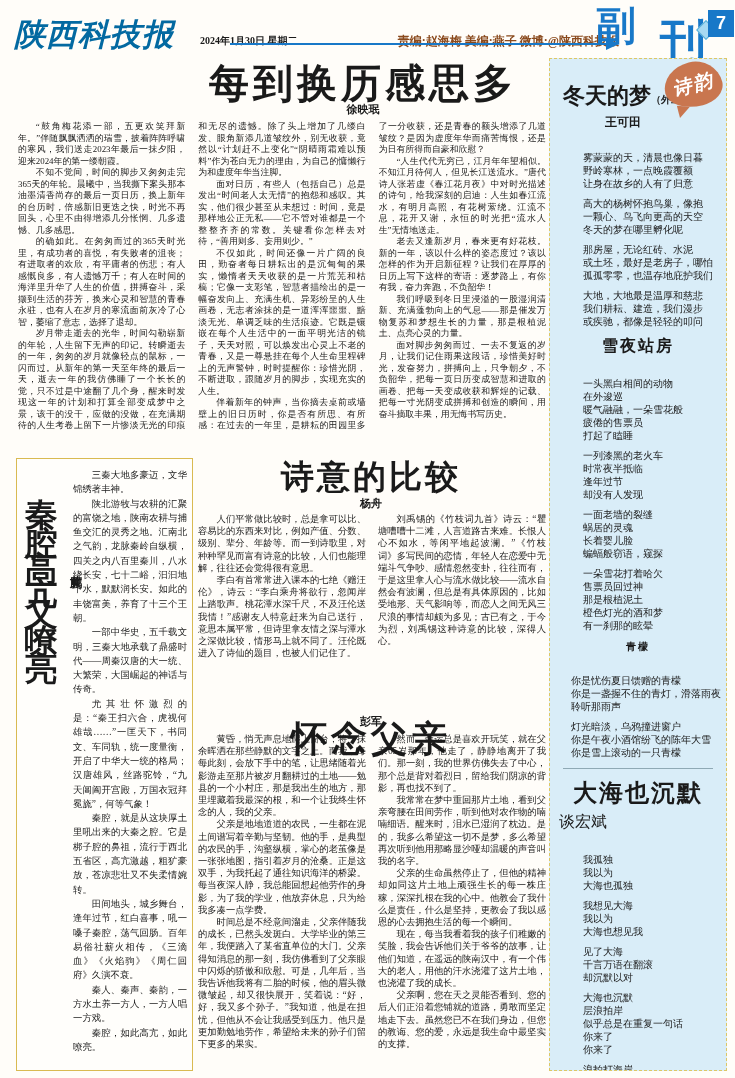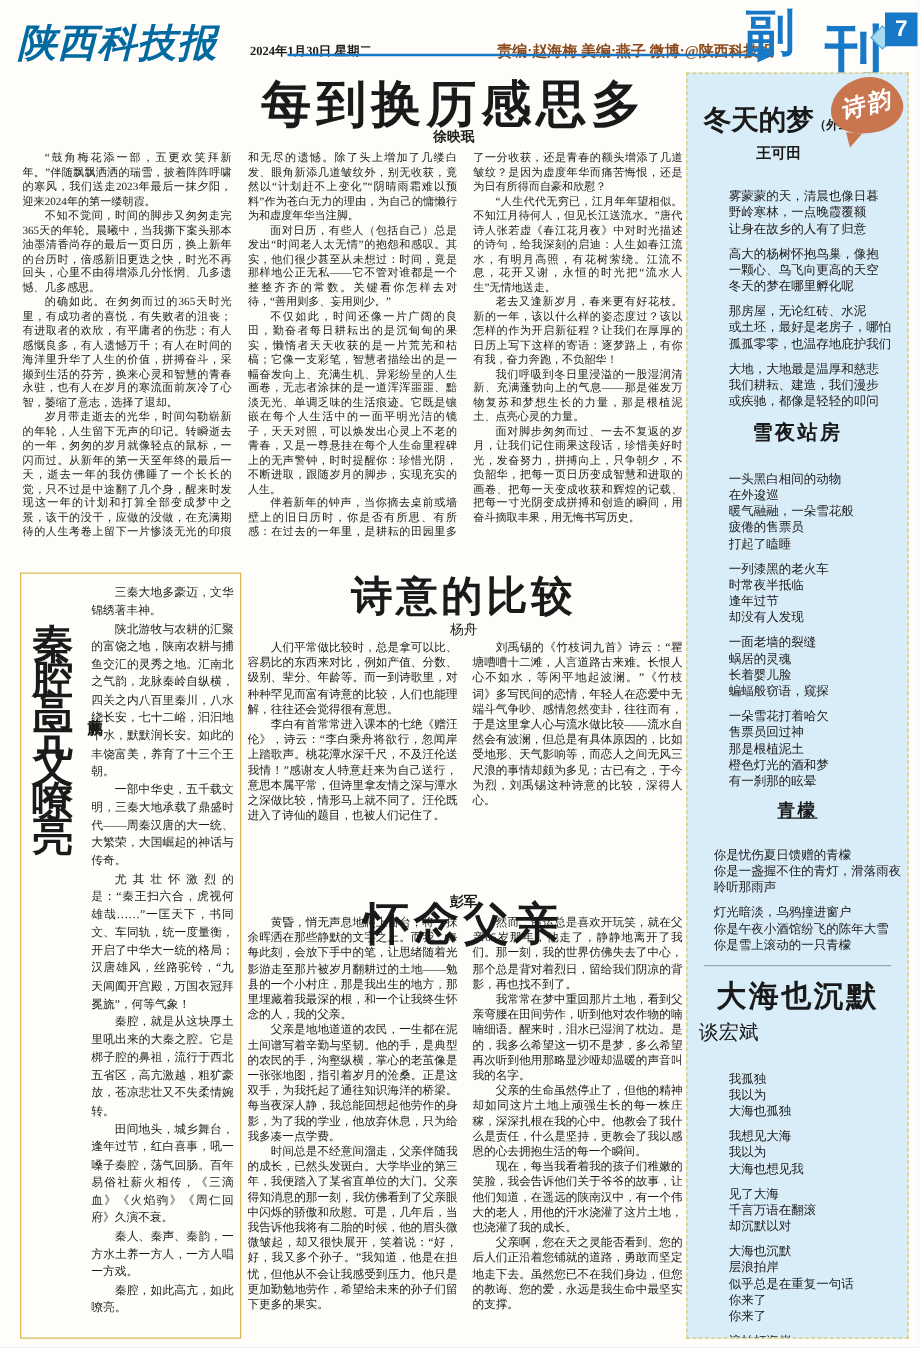--- a/index.html
+++ b/index.html
@@ -32,21 +32,21 @@
   .opera-box{position:absolute;left:16px;top:458px;width:177px;height:613px;border:1px solid #d9ba52;
              box-sizing:border-box;background:#fffefb;}
   .opera-title{position:absolute;left:7px;top:14px;writing-mode:vertical-rl;font-size:33px;font-weight:900;
                letter-spacing:25px;line-height:1;}
   .opera-author{position:absolute;left:50px;top:106px;writing-mode:vertical-rl;font-size:12px;font-weight:bold;letter-spacing:3px;}
   .opera-body{position:absolute;left:56px;top:9px;width:114px;height:594px;overflow:hidden;
               font-size:9.4px;line-height:14.3px;text-align:justify;}
   
   .compare-title{position:absolute;left:196px;top:455px;width:350px;text-align:center;font-size:33px;
                  font-weight:900;letter-spacing:3px;white-space:nowrap;}
-  .compare-author{position:absolute;left:196px;top:496px;width:350px;text-align:center;font-size:11px;font-weight:normal;}
+  .compare-author{position:absolute;left:196px;top:496px;width:350px;text-align:center;font-size:11px;font-weight:bold;}
   .compare-body{position:absolute;left:198px;top:513px;width:348px;height:151px;overflow:hidden;
                 column-count:2;column-gap:12px;font-size:9.3px;line-height:12.2px;text-align:justify;}
   
   .father-title{position:absolute;left:196px;top:670px;width:350px;text-align:center;font-size:36px;
                 font-weight:900;letter-spacing:4px;white-space:nowrap;margin-top:45px;}
   .father-author{position:absolute;left:196px;top:714px;width:350px;text-align:center;font-size:11px;font-weight:bold;}
   .father-body{position:absolute;left:198px;top:733px;width:348px;height:338px;overflow:hidden;
                column-count:2;column-gap:12px;font-size:9.3px;line-height:12.2px;text-align:justify;}
   
   .poems-box{position:absolute;left:549px;top:58px;width:178px;height:1013px;box-sizing:border-box;
@@ -59,21 +59,21 @@
         border-left:4px solid transparent;border-right:9px solid transparent;border-top:12px solid #c9764f;
         transform:rotate(18deg);}
   .p-title{margin:10px 0 0 4px;font-size:22px;font-weight:900;white-space:nowrap;}
   .p-title small{font-size:10px;font-weight:bold;}
   .p-author{margin:3px 0 6px 46px;font-size:12px;font-weight:bold;}
   .stanzas{margin-left:24px;font-size:10px;line-height:13px;margin-top:20px;}
   .stanzas.tight{margin-left:12px;}
   .stanza{margin:0 0 7px 0;}
   .pline{white-space:nowrap;}
   .p-sub{margin:8px 0 6px 0;text-align:center;font-size:16px;font-weight:900;letter-spacing:2px;}
-  .p-sub2{margin:8px 0 6px 0;text-align:center;font-size:14px;font-weight:900;letter-spacing:2px;text-decoration:underline;}
+  .p-sub2{margin:8px 0 6px 0;text-align:center;font-size:10px;font-weight:900;letter-spacing:2px;}
   .p-div{border:none;border-top:1px solid #8fa9b5;margin:9px 4px 8px 4px;}
   .sea-title{margin:2px 0 0 0;text-align:center;font-size:24px;font-weight:900;letter-spacing:2px;}
   .sea-author{margin:3px 0 7px 0;text-align:left;font-size:16px;font-weight:normal;}
 </style>
 </head>
 <body>
 
 <div id="page">
 
   <div class="masthead">陕西科技报</div>

